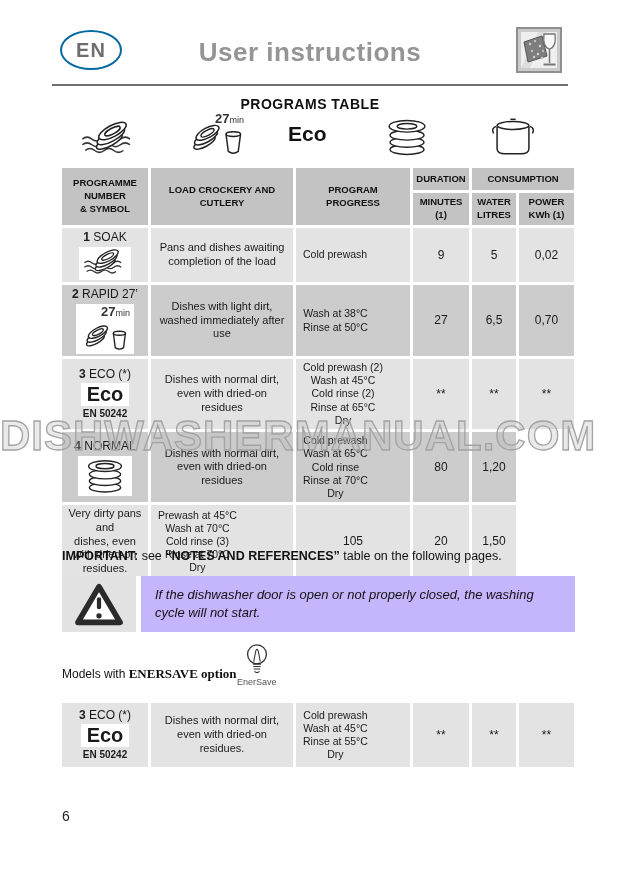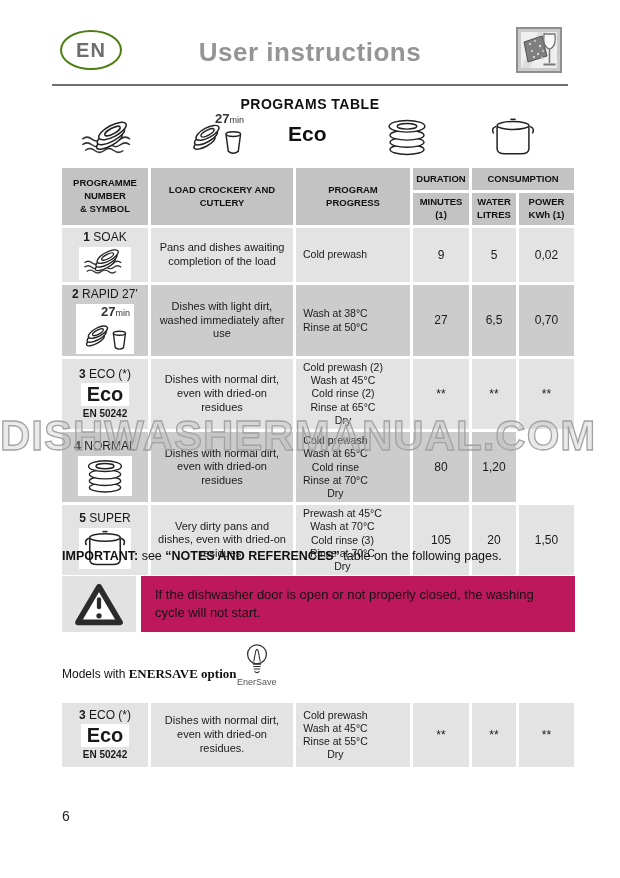--- a/index.html
+++ b/index.html
@@ -6,21 +6,21 @@
   body{
     width:620px;height:878px;position:relative;background:#ffffff;
     font-family:"Liberation Sans","DejaVu Sans",sans-serif;color:#1a1a1a;
     overflow:hidden;
   }
   .abs{position:absolute;}
   .pre{white-space:pre-line;}
 
   
   .lang-badge{
-    left:60px;top:30px;width:58px;height:36px;border:2px solid #4d7c0f;border-radius:50%;
+    left:60px;top:30px;width:58px;height:36px;border:2px solid #0369a1;border-radius:50%;
     display:flex;align-items:center;justify-content:center;
     font-size:20px;font-weight:bold;color:#6e6e6e;letter-spacing:1px;
   }
   .page-title{
     left:0;top:37px;width:620px;text-align:center;
     font-size:26px;font-weight:bold;color:#959595;letter-spacing:.5px;
   }
   .dw-photo{left:516px;top:27px;width:46px;height:46px;}
   .header-rule{left:52px;top:84px;width:516px;height:2px;background:#6f6f6f;}
 
@@ -60,22 +60,22 @@
 
   
   .h48{min-height:48px;} .h64{min-height:64px;} .h70{min-height:70px;}
 
   
   .important-note{left:62px;top:549px;width:513px;font-size:12.5px;color:#111;}
   .important-note b{font-weight:bold;}
   .warning-box{left:62px;top:576px;width:513px;height:56px;display:flex;}
   .warn-icon-cell{width:74px;background:#e2e2e2;display:flex;align-items:center;justify-content:center;flex:none;}
   .warn-gap{width:5px;background:#fff;flex:none;}
-  .warn-text-cell{flex:1;background:#be185d;display:flex;align-items:center;padding:6px 14px;
-    font-size:13px;line-height:1.35;color:#111;}
+  .warn-text-cell{flex:1;background:#c4b5fd;display:flex;align-items:center;padding:6px 14px;
+    font-style:italic;font-size:13px;line-height:1.35;color:#111;}
 
   
   .enersave-label{left:62px;top:666px;font-size:12px;color:#111;}
   .enersave-label b{font-size:13px;font-family:Liberation Serif, serif;}
   .bulb{left:243px;top:642px;}
   .enersave-caption{left:237px;top:677px;font-size:9px;color:#555;}
   .etable{left:62px;top:703px;width:512px;}
 
   
   .watermark{
@@ -289,34 +289,20 @@
     <div class="cell dark h64 progress-cell pre">Cold prewash
 Wash at 65°C
 Cold rinse
 Rinse at 70°C
 Dry</div>
     <div class="cell dark h64 num-cell">80</div>
     <div class="cell dark h64 num-cell">1,20</div>
   </div>
 
   <div class="tgrid trow">
-    <div class="cell light h70">
-      <span class="prog-label"><b>5</b> <span>SUPER</span></span>
-      <span class="icon-patch">
-        <svg viewBox="0 0 52 46" width="44" height="39">
-          <g stroke="#222" stroke-width="1.8" fill="none">
-            <path d="M7 11 q-6 2 -3 8"></path>
-              <path d="M45 11 q6 2 3 8"></path>
-            <path d="M8 11 L8 36 q0 6 9 6 h18 q9 0 9 -6 L44 11" fill="#fff"></path>
-            <ellipse cx="26" cy="10" rx="18" ry="4.5" fill="#fff"></ellipse>
-            <path d="M23 3 h6"></path>
-          </g>
-        </svg>
-      </span>
-    </div>
     <div class="cell light h70 pre">Very dirty pans and
 dishes, even with dried-on
 residues.</div>
     <div class="cell light h70 progress-cell pre">Prewash at 45°C
 Wash at 70°C
 Cold rinse (3)
 Rinse at 70°C
 Dry</div>
     <div class="cell light h70 num-cell">105</div>
     <div class="cell light h70 num-cell">20</div>

